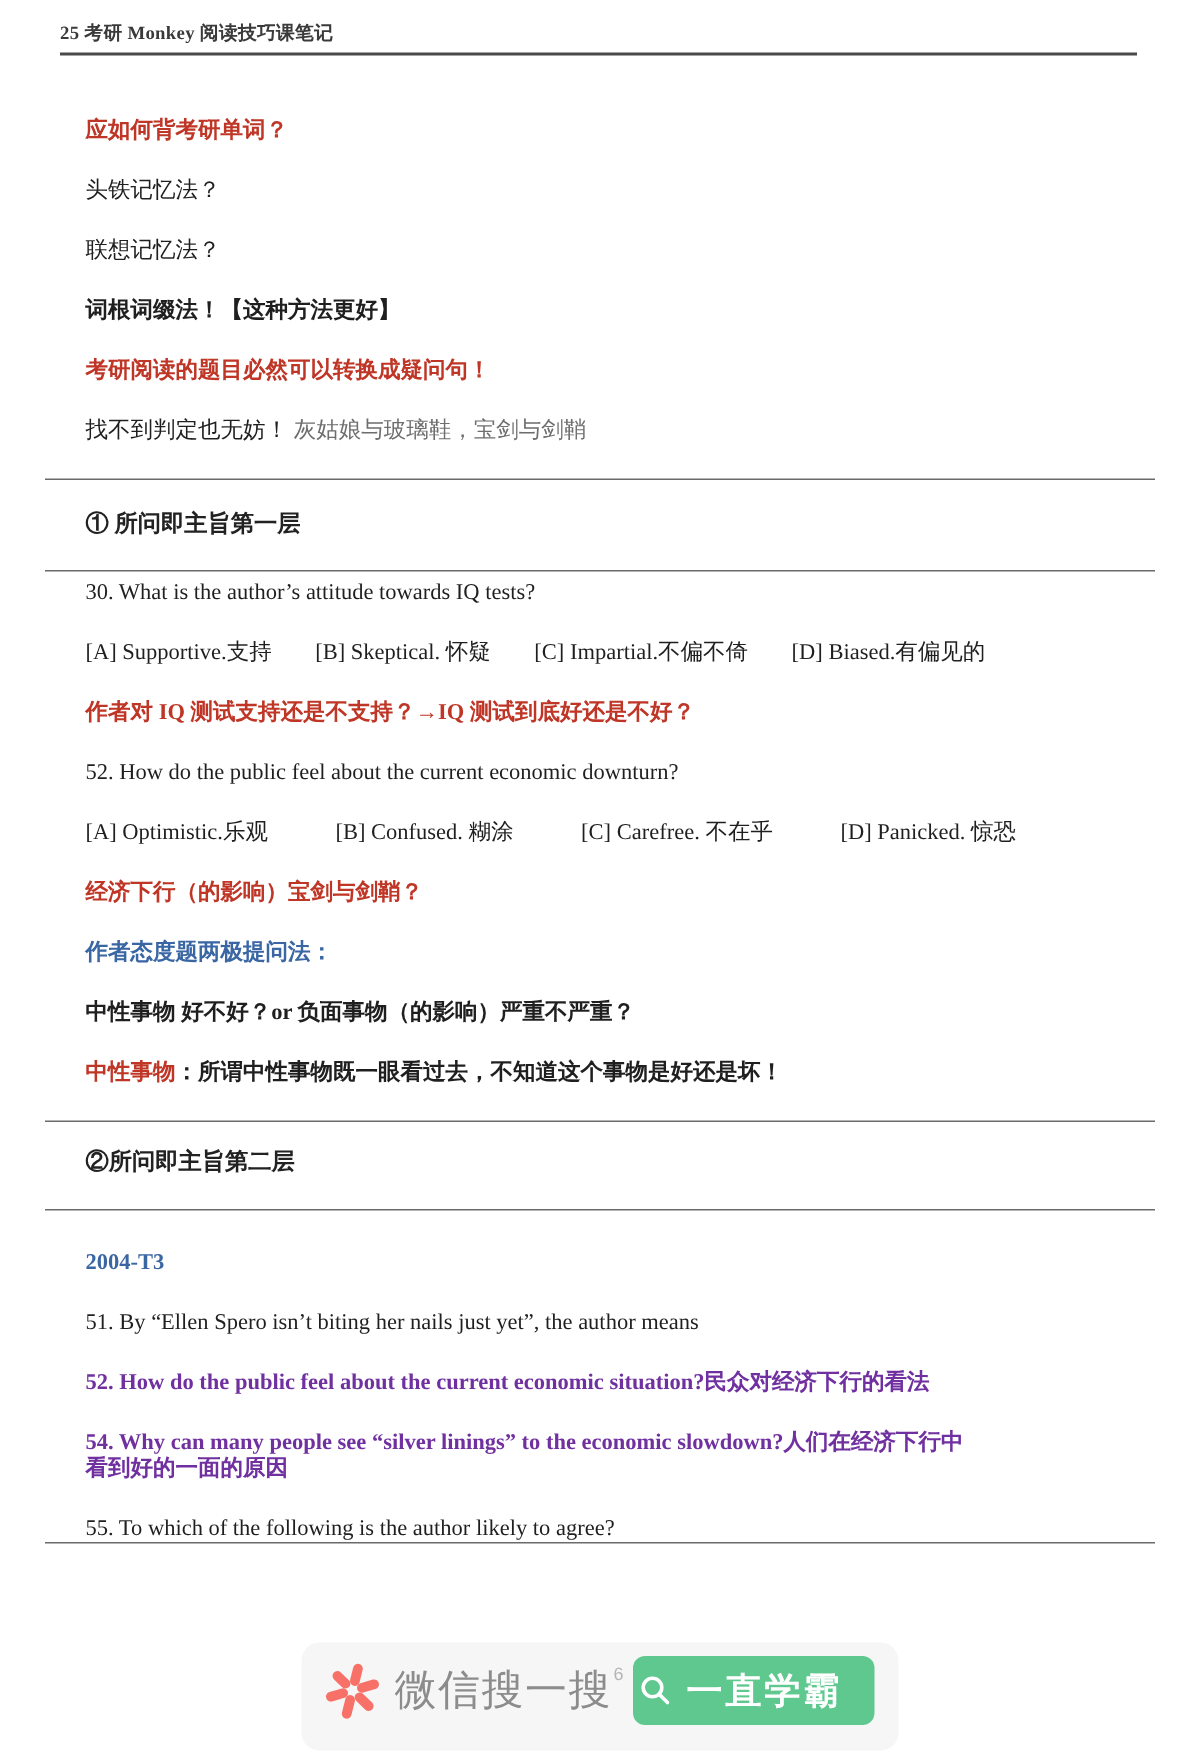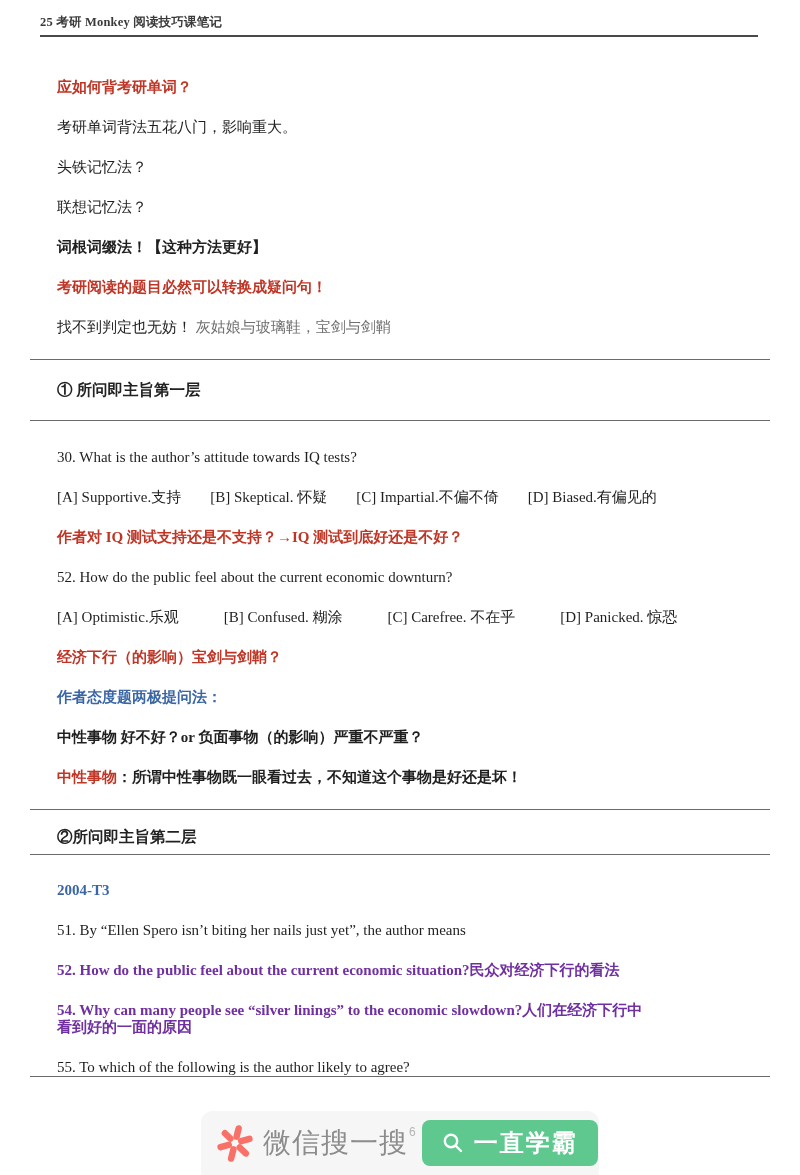--- a/index.html
+++ b/index.html
@@ -37,66 +37,65 @@
   }
   h2.section-title {
     font-family: Liberation Serif, serif;
     font-size: 15.5px; font-weight: 600; color: #222;
     line-height: 18px; margin: 21px 0 21px 0;
   }
   .q54 { line-height: 30px; margin-bottom: 16px; }
   .pre-hr-tight { margin-bottom: 18px; }
 
   
-  .footer-area { position: absolute; left: 0; right: 0; bottom: 0; height: 66px; }
+  .footer-area { position: absolute; left: 0; right: 0; bottom: 16px; height: 66px; }
   .wm-card {
     width: 398px; height: 72px; margin: 2px auto 0 auto;
     background: #f6f6f6; border-radius: 12px;
     display: flex; align-items: center; padding: 0 16px 8px 14px;
   }
   .wm-logo { width: 40px; height: 40px; flex: 0 0 auto; margin-right: 8px; }
   .wm-brand {
     font-family: "Liberation Sans", sans-serif;
     font-size: 28px; color: #8c8c8c; letter-spacing: 1px; white-space: nowrap;
   }
   .wm-sup { font-family: "Liberation Sans", sans-serif; font-size: 12px; color: #b5b5b5; align-self: flex-start; margin: 14px 6px 0 1px; }
   .wm-btn {
     background: #5ec88f; border-radius: 8px; height: 46px;
-    display: flex; align-items: center; padding: 0 20px;
+    display: flex; align-items: center; padding: 0 4px;
     flex: 1 1 auto; justify-content: flex-start; text-align: center;
   }
   .wm-btn .mag { width: 22px; height: 22px; margin-right: 10px; flex: 0 0 auto; }
   .wm-btn-label {
     font-family: "Liberation Sans", sans-serif;
     font-size: 24px; font-weight: bold; color: #ffffff; letter-spacing: 2px; white-space: nowrap;
   }
 </style>
 </head>
 <body>
 
 <header class="doc-header">
   <div class="doc-title">25 考研 Monkey 阅读技巧课笔记</div>
   <div class="header-rule"></div>
 </header>
 
 <main>
 
   <p class="line cn red bold">应如何背考研单词？</p>
-  <p class="line cn">考研单词背法五花八门，影响重大。</p>
   <p class="line cn">头铁记忆法？</p>
   <p class="line cn">联想记忆法？</p>
   <p class="line cn bold">词根词缀法！【这种方法更好】</p>
   <p class="line cn red bold">考研阅读的题目必然可以转换成疑问句！</p>
   <p class="line cn"><span>找不到判定也无妨！</span><span class="grayed"> 灰姑娘与玻璃鞋，宝剑与剑鞘</span></p>
 
   <hr class="rule">
   <h2 class="section-title">① 所问即主旨第一层</h2>
   <hr class="rule">
 
-  <p class="line en" style="margin-top:28px">30. What is the author’s attitude towards IQ tests?</p>
+  <p class="line en" style="margin-top:6px">30. What is the author’s attitude towards IQ tests?</p>
   <p class="line en options gap-a">
     <span>[A] Supportive.支持</span>
     <span>[B] Skeptical. 怀疑</span>
     <span>[C] Impartial.不偏不倚</span>
     <span>[D] Biased.有偏见的</span>
   </p>
   <p class="line cn red bold">作者对 IQ 测试支持还是不支持？→IQ 测试到底好还是不好？</p>
 
   <p class="line en">52. How do the public feel about the current economic downturn?</p>
   <p class="line en options gap-b">
@@ -105,21 +104,21 @@
     <span>[C] Carefree. 不在乎</span>
     <span>[D] Panicked. 惊恐</span>
   </p>
   <p class="line cn red bold">经济下行（的影响）宝剑与剑鞘？</p>
 
   <p class="line cn blue bold">作者态度题两极提问法：</p>
   <p class="line cn bold">中性事物 好不好？or 负面事物（的影响）严重不严重？</p>
   <p class="line cn bold pre-hr-tight"><span class="red">中性事物</span><span>：所谓中性事物既一眼看过去，不知道这个事物是好还是坏！</span></p>
 
   <hr class="rule">
-  <h2 class="section-title" style="margin-top:18px; margin-bottom:8px">②所问即主旨第二层</h2>
+  <h2 class="section-title" style="margin-top:18px; margin-bottom:22px">②所问即主旨第二层</h2>
   <hr class="rule">
 
   <p class="line en blue bold" style="margin-top:27px">2004-T3</p>
   <p class="line en">51. By “Ellen Spero isn’t biting her nails just yet”, the author means</p>
   <p class="line en purple bold">52. How do the public feel about the current economic situation?民众对经济下行的看法</p>
   <p class="line en purple bold q54">54. Why can many people see “silver linings” to the economic slowdown?人们在经济下行中
 看到好的一面的原因</p>
   <p class="line en" style="margin-bottom:0">55. To which of the following is the author likely to agree?</p>
 
   <hr class="rule">

